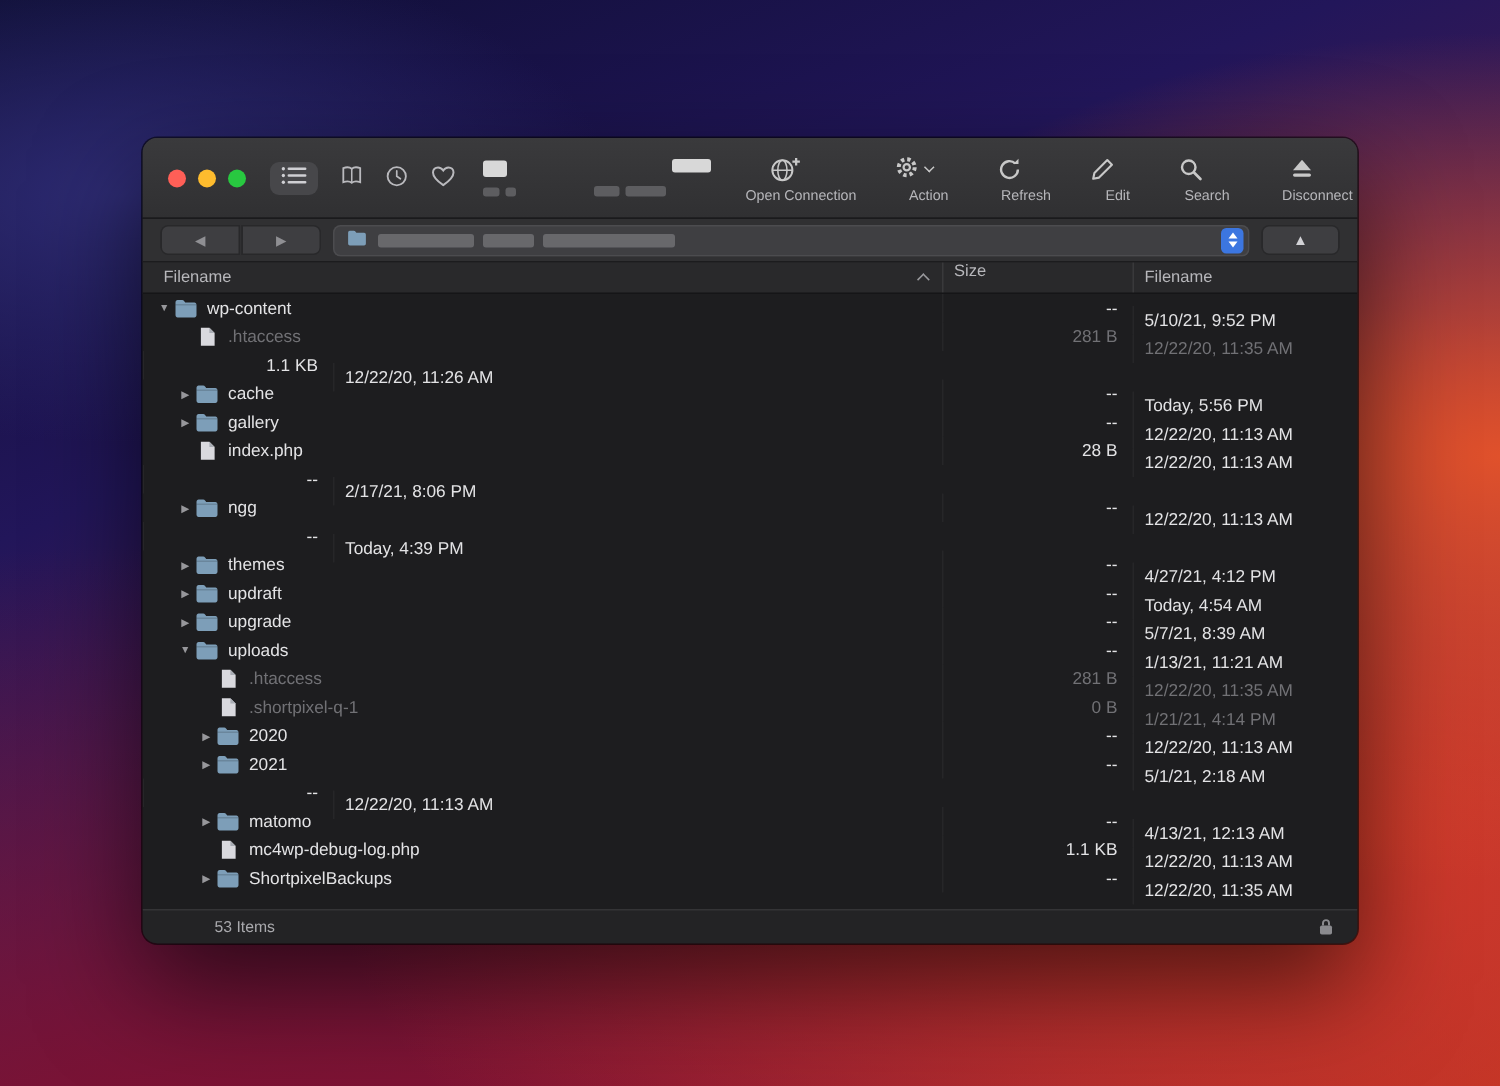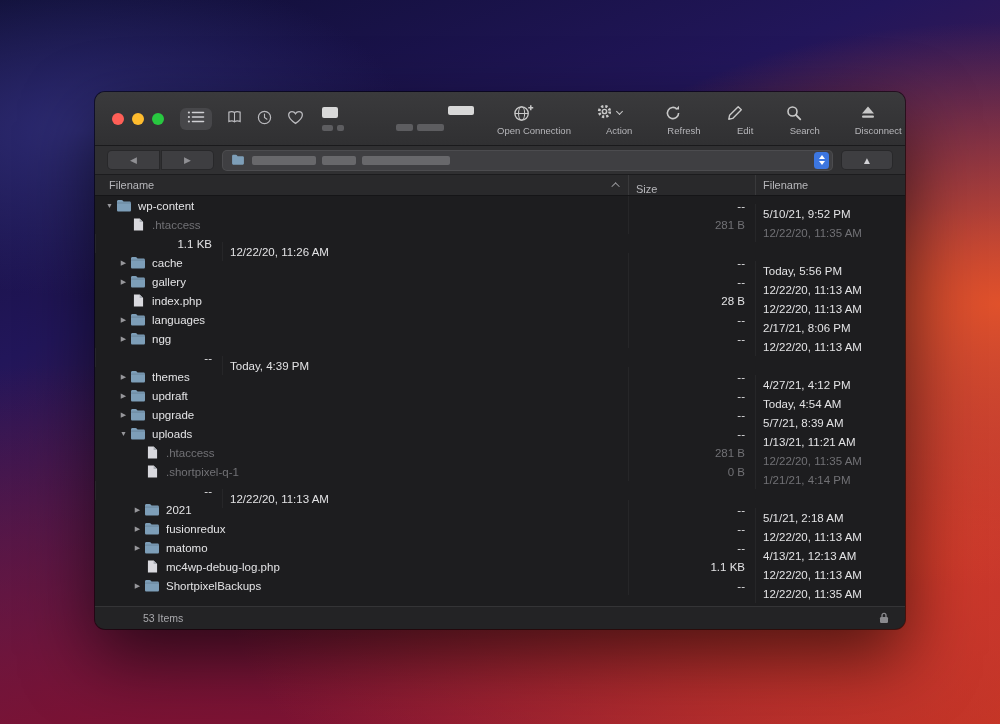--- a/index.html
+++ b/index.html
@@ -74,21 +74,21 @@
     align-items:center; justify-content:center; }
   
   .list-header {
     height:21px; flex:0 0 21px; background:#29292b;
     border-bottom:1px solid #151517; display:flex; align-items:center;
     font-size:11px; color:#b7b7bb;
   }
   .hd-name { flex:1; display:flex; align-items:center; padding-left:14px; }
   .sort-caret { margin-left:auto; margin-right:8px; width:6px; height:6px;
     border-left:1.5px solid #9a9a9e; border-top:1.5px solid #9a9a9e; transform:rotate(45deg) translateY(2px); }
-  .hd-size { width:127px; padding-left:7px; border-left:1px solid rgba(255,255,255,.08); height:100%; display:flex; align-items:flex-end; }
+  .hd-size { width:127px; padding-left:7px; border-left:1px solid rgba(255,255,255,.08); height:100%; display:flex; align-items:flex-start; }
   .hd-mod  { width:150px; padding-left:7px; border-left:1px solid rgba(255,255,255,.08); height:100%; display:flex; align-items:center; }
   
   .file-list { flex:1; background:#1d1d1f; overflow:hidden; }
   .row { height:19px; display:flex; align-items:center; font-size:11.5px; color:#e3e3e5; cursor:default; }
   .cell-name { flex:1; display:flex; align-items:center; overflow:hidden; white-space:nowrap; }
   .indent { flex:0 0 auto; }
   .disclosure { width:13px; text-align:center; font-size:7px; color:#97979b; flex:0 0 13px; cursor:pointer; }
   .fic { width:16px; height:13px; margin-right:6px; flex:0 0 16px; display:flex; align-items:center; justify-content:center; }
   .cell-size { width:127px; flex:0 0 127px; text-align:right; padding-right:10px;
     border-left:1px solid rgba(255,255,255,.045); height:100%; display:flex; align-items:center; justify-content:flex-end; }
@@ -355,32 +355,20 @@
           <path d="M1 .5h6.2L11 4.3V13.5H1z" fill="#d9d9de"></path>
           <path d="M7.2 .5L11 4.3H7.2z" fill="#a9adb4"></path>
         </svg>
       </span>
       <span class="fname">index.php</span>
     </div>
     <div class="cell-size fsize">28 B</div>
     <div class="cell-mod fmod">12/22/20, 11:13 AM</div>
   </div>
         <div class="row">
-    <div class="cell-name">
-      <span class="indent" style="width: 22px;"></span>
-      <span class="disclosure">▶</span>
-      <span class="fic icon-folder">
-        <svg width="16" height="13" viewBox="0 0 16 13">
-          <path d="M1 2.6C1 1.7 1.6 1 2.4 1h3.1c.5 0 .9.2 1.2.6l.8 1h6.1c.8 0 1.4.7 1.4 1.5v6.9c0 .9-.6 1.6-1.4 1.6H2.4c-.8 0-1.4-.7-1.4-1.6z" fill="#7d9eb8"></path>
-          <path d="M1 3.6h14v1H1z" fill="rgba(0,0,0,.15)"></path>
-        </svg>
-      </span>
-
-      <span class="fname">languages</span>
-    </div>
     <div class="cell-size fsize">--</div>
     <div class="cell-mod fmod">2/17/21, 8:06 PM</div>
   </div>
         <div class="row">
     <div class="cell-name">
       <span class="indent" style="width: 22px;"></span>
       <span class="disclosure">▶</span>
       <span class="fic icon-folder">
         <svg width="16" height="13" viewBox="0 0 16 13">
           <path d="M1 2.6C1 1.7 1.6 1 2.4 1h3.1c.5 0 .9.2 1.2.6l.8 1h6.1c.8 0 1.4.7 1.4 1.5v6.9c0 .9-.6 1.6-1.4 1.6H2.4c-.8 0-1.4-.7-1.4-1.6z" fill="#7d9eb8"></path>
@@ -487,52 +475,52 @@
           <path d="M1 .5h6.2L11 4.3V13.5H1z" fill="#d9d9de"></path>
           <path d="M7.2 .5L11 4.3H7.2z" fill="#a9adb4"></path>
         </svg>
       </span>
       <span class="fname">.shortpixel-q-1</span>
     </div>
     <div class="cell-size fsize">0 B</div>
     <div class="cell-mod fmod">1/21/21, 4:14 PM</div>
   </div>
         <div class="row">
+    <div class="cell-name">
+      <span class="indent" style="width: 36px;"></span>
+      <span class="disclosure">▶</span>
+      <span class="fic icon-folder">
+        <svg width="16" height="13" viewBox="0 0 16 13">
+          <path d="M1 2.6C1 1.7 1.6 1 2.4 1h3.1c.5 0 .9.2 1.2.6l.8 1h6.1c.8 0 1.4.7 1.4 1.5v6.9c0 .9-.6 1.6-1.4 1.6H2.4c-.8 0-1.4-.7-1.4-1.6z" fill="#7d9eb8"></path>
+          <path d="M1 3.6h14v1H1z" fill="rgba(0,0,0,.15)"></path>
+        </svg>
+      </span>
+
+      <span class="fname">2020</span>
+    </div>
     <div class="cell-size fsize">--</div>
     <div class="cell-mod fmod">12/22/20, 11:13 AM</div>
   </div>
         <div class="row">
     <div class="cell-name">
       <span class="indent" style="width: 36px;"></span>
       <span class="disclosure">▶</span>
       <span class="fic icon-folder">
         <svg width="16" height="13" viewBox="0 0 16 13">
           <path d="M1 2.6C1 1.7 1.6 1 2.4 1h3.1c.5 0 .9.2 1.2.6l.8 1h6.1c.8 0 1.4.7 1.4 1.5v6.9c0 .9-.6 1.6-1.4 1.6H2.4c-.8 0-1.4-.7-1.4-1.6z" fill="#7d9eb8"></path>
           <path d="M1 3.6h14v1H1z" fill="rgba(0,0,0,.15)"></path>
         </svg>
       </span>
 
       <span class="fname">2021</span>
     </div>
     <div class="cell-size fsize">--</div>
     <div class="cell-mod fmod">5/1/21, 2:18 AM</div>
   </div>
         <div class="row">
-    <div class="cell-name">
-      <span class="indent" style="width: 36px;"></span>
-      <span class="disclosure">▶</span>
-      <span class="fic icon-folder">
-        <svg width="16" height="13" viewBox="0 0 16 13">
-          <path d="M1 2.6C1 1.7 1.6 1 2.4 1h3.1c.5 0 .9.2 1.2.6l.8 1h6.1c.8 0 1.4.7 1.4 1.5v6.9c0 .9-.6 1.6-1.4 1.6H2.4c-.8 0-1.4-.7-1.4-1.6z" fill="#7d9eb8"></path>
-          <path d="M1 3.6h14v1H1z" fill="rgba(0,0,0,.15)"></path>
-        </svg>
-      </span>
-
-      <span class="fname">fusionredux</span>
-    </div>
     <div class="cell-size fsize">--</div>
     <div class="cell-mod fmod">12/22/20, 11:13 AM</div>
   </div>
         <div class="row">
     <div class="cell-name">
       <span class="indent" style="width: 36px;"></span>
       <span class="disclosure">▶</span>
       <span class="fic icon-folder">
         <svg width="16" height="13" viewBox="0 0 16 13">
           <path d="M1 2.6C1 1.7 1.6 1 2.4 1h3.1c.5 0 .9.2 1.2.6l.8 1h6.1c.8 0 1.4.7 1.4 1.5v6.9c0 .9-.6 1.6-1.4 1.6H2.4c-.8 0-1.4-.7-1.4-1.6z" fill="#7d9eb8"></path>

